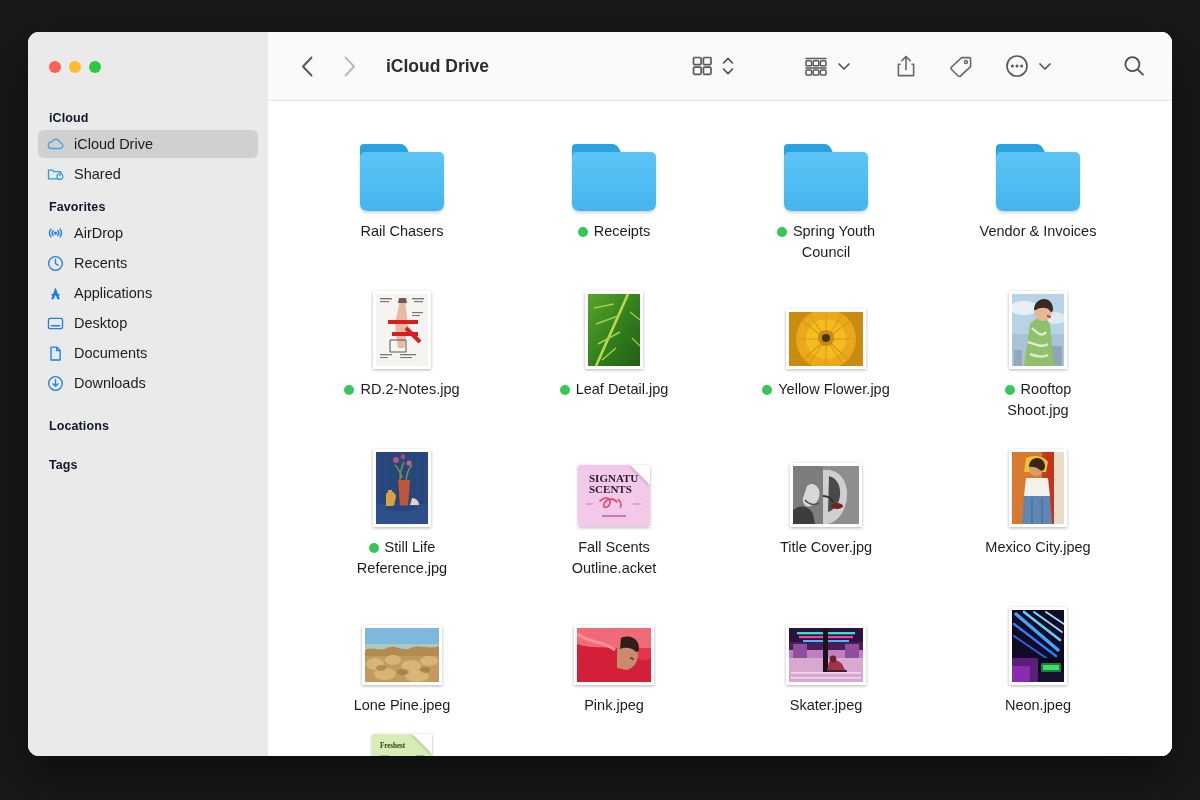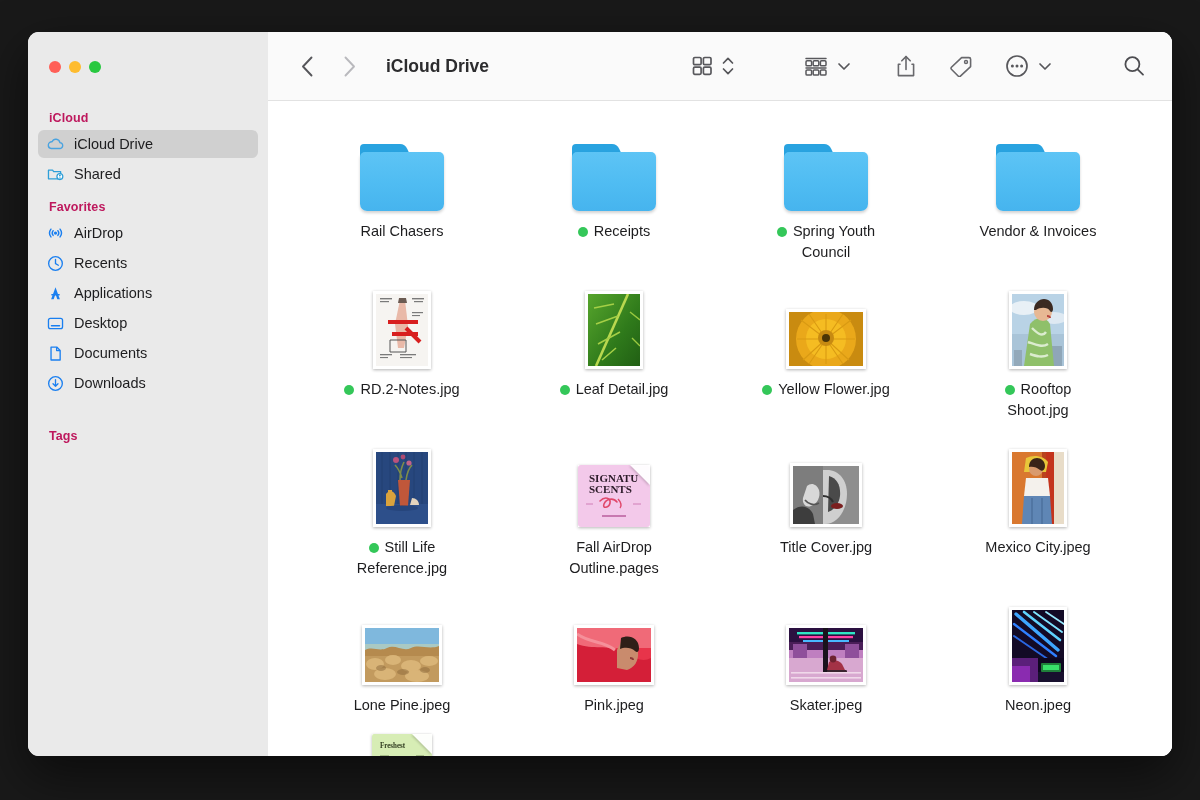--- a/index.html
+++ b/index.html
@@ -38,21 +38,21 @@
     gap: 8px;
     padding-left: 11px;
   }
   .light { width: 12px; height: 12px; border-radius: 50%; display: block; }
   .light.red    { background: #ff5f57; }
   .light.yellow { background: #febc2e; }
   .light.green  { background: #28c840; }
 
   .sb-section {
     font-size: 12.5px;
-    color: #be185d;
+    color: #0f172a;
     font-weight: 600;
     padding: 10px 11px 5px 11px;
     letter-spacing: .1px;
   }
   .sb-item {
     display: flex; align-items: center;
     gap: 9px;
     height: 28px;
     padding: 0 8px;
     border-radius: 6px;
@@ -283,20 +283,21 @@
         <span class="sb-icon">
           <svg width="19" height="19" viewBox="0 0 20 20">
             <circle cx="10" cy="10" r="7.2" fill="none" stroke="#1a7ff0" stroke-width="1.4"></circle>
             <path d="M10 6v7m0 0-2.6-2.7M10 13l2.6-2.7" fill="none" stroke="#1a7ff0" stroke-width="1.4" stroke-linecap="round" stroke-linejoin="round"></path>
           </svg>
         </span>
         <span class="sb-label">Downloads</span>
       </div>
 
       <div class="sb-gap"></div>
+      <div class="sb-section">Locations</div>
       <div class="sb-gap"></div>
       <div class="sb-section">Tags</div>
     </div>
 
     <div id="main">
 
       <div id="toolbar">
 
         <span class="nav-btn">
           <svg width="13" height="21" viewBox="0 0 13 21">
@@ -574,21 +575,21 @@
                   <text x="11" y="17" font-family="'Liberation Serif',serif" font-size="11" font-weight="700" fill="#2b1a28">SIGNATU</text>
                   <text x="11" y="28" font-family="'Liberation Serif',serif" font-size="11" font-weight="700" fill="#2b1a28">SCENTS</text>
                   <path d="M22 36c5-5 11-3 10 2s-8 6-6 1 9-7 13-2" stroke="#e0486b" stroke-width="1.6" fill="none" stroke-linecap="round"></path>
                   <path d="M40 34c3 3 4 7 2 9" stroke="#e0486b" stroke-width="1.5" fill="none"></path>
                   <path d="M8 39h7M55 39h8" stroke="#d07fb7" stroke-width="1"></path>
                   <rect x="24" y="50" width="24" height="2" fill="#c878b0"></rect>
                 </svg>
                 <span class="fold"></span>
               </div>
             </div>
-            <div class="label">Fall AirDrop Outline.pages</div>
+            <div class="label">Fall Scents Outline.acket</div>
           </div>
 
           <div class="item">
             <div class="thumb-box">
               <div class="photo sq">
                 <span class="inner">
                   <svg width="100%" height="100%" viewBox="0 0 66 58" preserveAspectRatio="none">
                     <rect width="66" height="58" fill="#9a9a9a"></rect>
                     <rect x="0" y="0" width="30" height="58" fill="#7d7d7d"></rect>
                     <path d="M30 0h36v58H30z" fill="#8e8e8e"></path>

